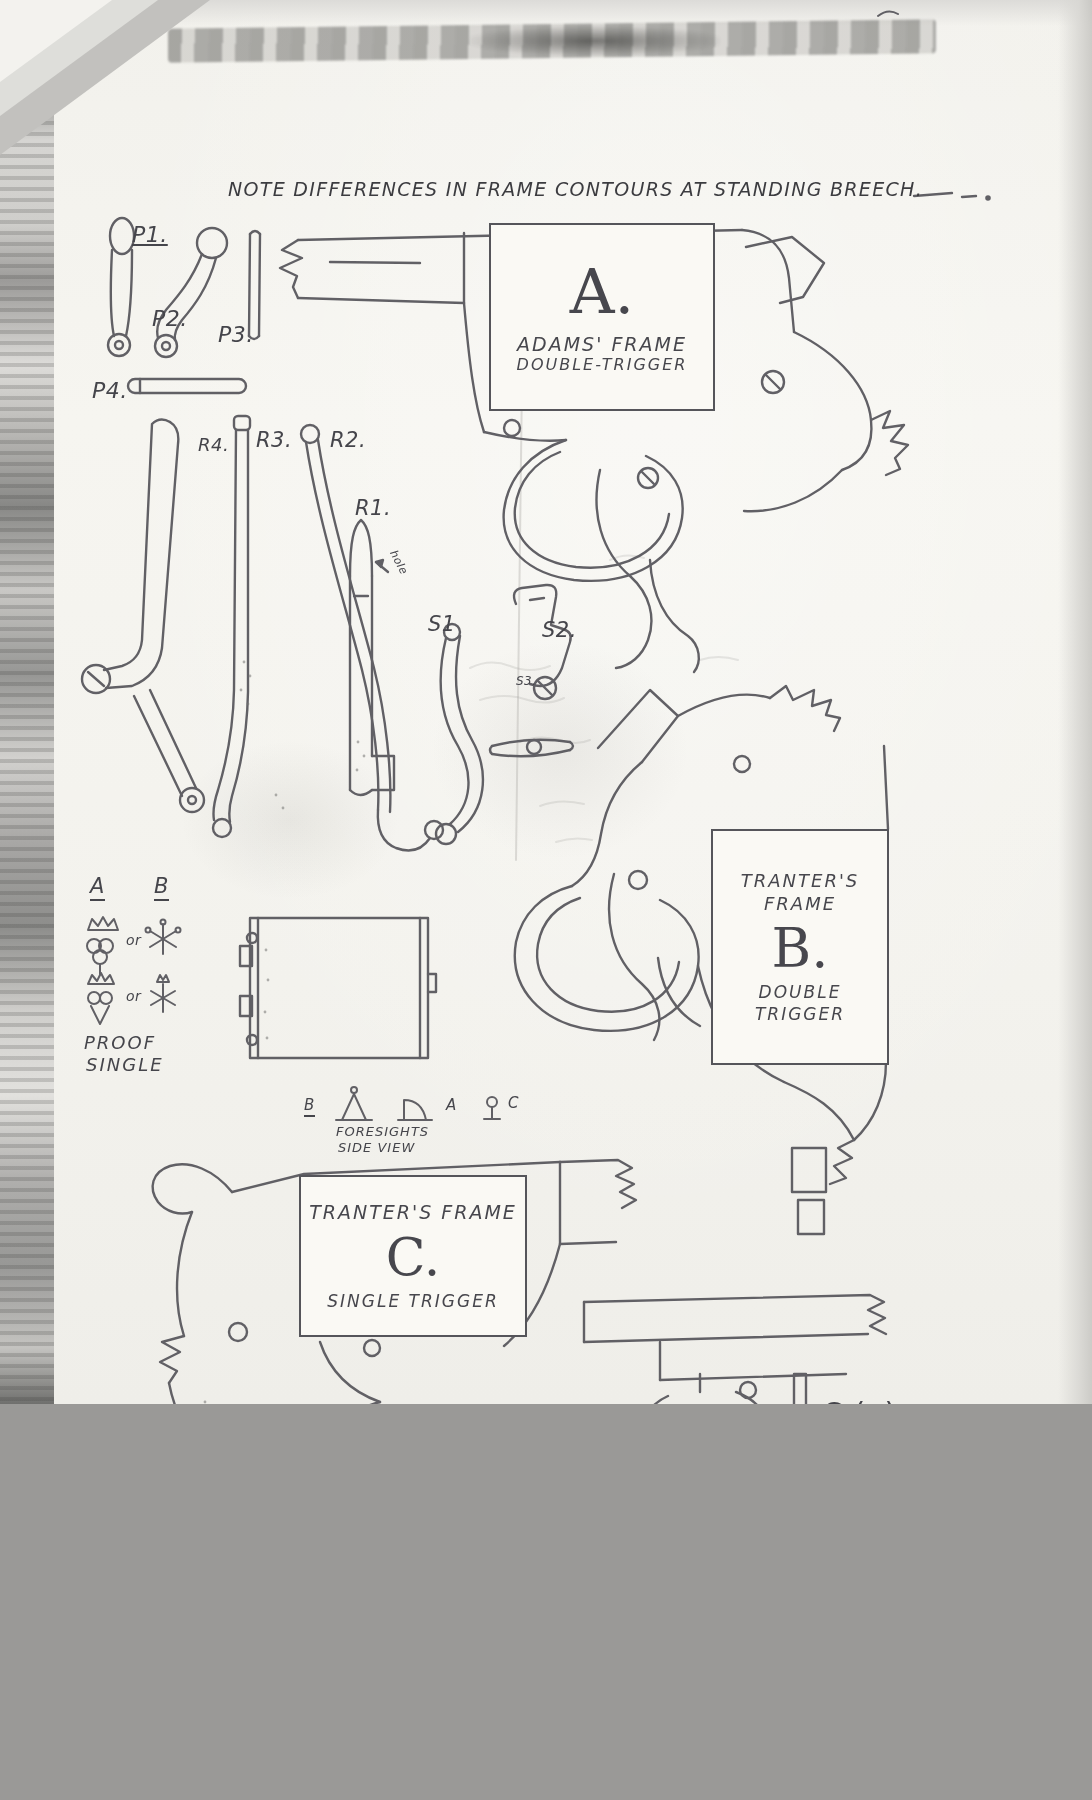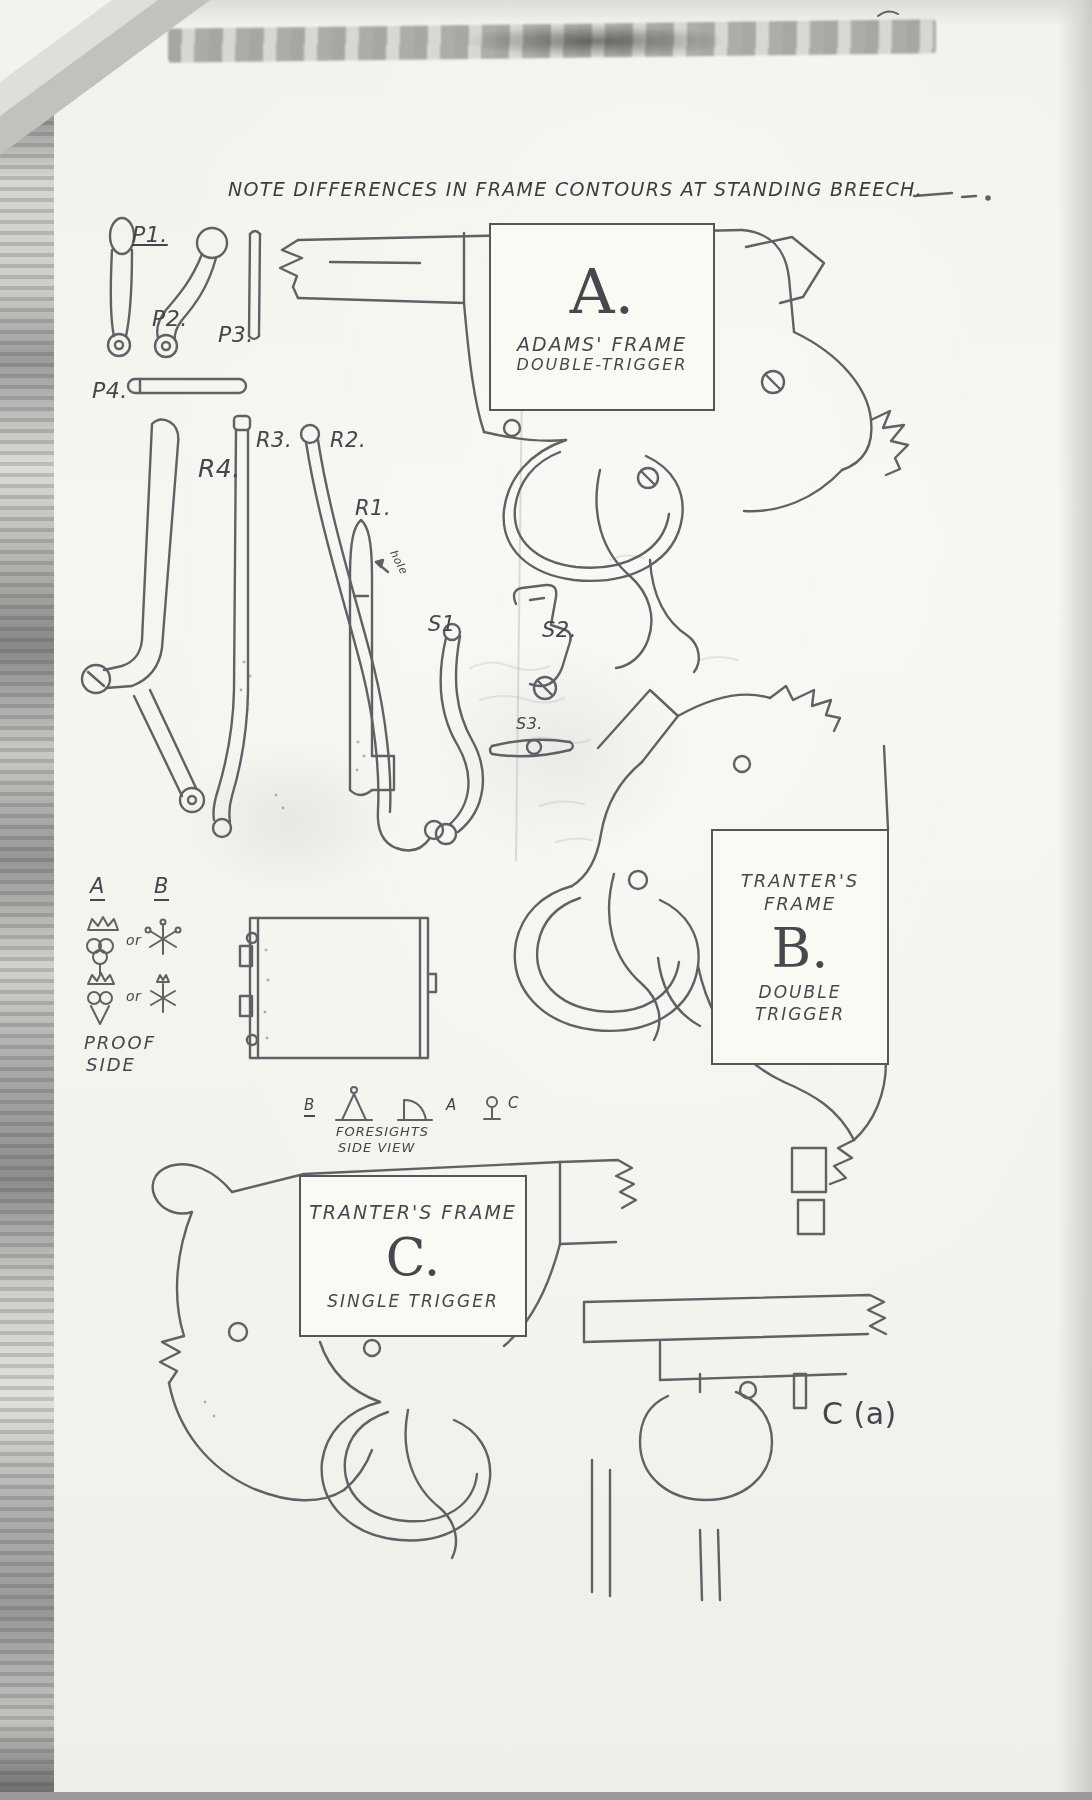--- a/index.html
+++ b/index.html
@@ -1,16 +1,16 @@
 <!DOCTYPE html>
 <html><head>
 <meta charset="utf-8">
 <style>
   html,body{margin:0;padding:0;background:#9a9997;}
-  .page{position:relative;width:1092px;height:1792px;overflow:hidden;
+  .page{position:relative;width:1092px;height:1404px;overflow:hidden;
         background:
           radial-gradient(ellipse at 60% 30%, rgba(255,255,255,.35), rgba(0,0,0,0) 60%),
           linear-gradient(180deg,#f2f1ec 0,#f6f5f0 30%,#f3f2ed 70%,#efeee9 100%);
         font-family:"DejaVu Sans",sans-serif;}
   
   .left-strip{position:absolute;left:0;top:0;width:54px;height:100%;z-index:3;
     background:
       repeating-linear-gradient(180deg, rgba(60,60,58,.20) 0 4px, rgba(255,255,255,0) 4px 11px),
       linear-gradient(180deg,#8e8e8c 0,#8e8e8c 6%,#d6d5d2 10%,#cfcecb 16%,#9c9b99 20%,#dddcd9 26%,#b7b6b3 31%,#888886 36%,#c9c8c5 42%,#969694 48%,#d2d1ce 54%,#a8a7a5 60%,#8d8d8b 66%,#cfcecb 72%,#e2e1de 78%,#b0afad 84%,#989896 90%,#c4c3c0 96%,#6f6f6d 100%);}
   .right-edge{position:absolute;right:0;top:0;width:34px;height:100%;z-index:2;
@@ -300,35 +300,35 @@
         <circle cx="214" cy="1416" r="1.4"></circle>
     </g>
   </svg>
 
   <div class="title">NOTE DIFFERENCES IN FRAME CONTOURS AT STANDING BREECH.</div>
 
   <div class="lbl" style="left:132px;top:222px;font-size:22px;text-decoration:underline;">P1.</div>
   <div class="lbl" style="left:152px;top:306px;font-size:22px;">P2.</div>
   <div class="lbl" style="left:218px;top:322px;font-size:22px;">P3.</div>
   <div class="lbl" style="left:92px;top:378px;font-size:22px;">P4.</div>
-  <div class="lbl" style="left:198px;top:454px;font-size:25px;font-style:italic;">R4.</div>
+  <div class="lbl" style="left:198px;top:434px;font-size:18px;font-style:italic;">R4.</div>
   <div class="lbl" style="left:256px;top:428px;font-size:21px;">R3.</div>
   <div class="lbl" style="left:330px;top:428px;font-size:21px;">R2.</div>
   <div class="lbl" style="left:355px;top:496px;font-size:21px;">R1.</div>
   <div class="lbl" style="left:428px;top:612px;font-size:21px;">S1</div>
   <div class="lbl" style="left:542px;top:618px;font-size:21px;">S2.</div>
-  <div class="lbl" style="left:516px;top:714px;font-size:16px;">S3.</div>
+  <div class="lbl" style="left:516px;top:674px;font-size:12px;">S3.</div>
   <div class="lbl" style="left:386px;top:556px;font-size:11px;transform:rotate(62deg);">hole</div>
 
   <div class="lbl underln" style="left:90px;top:874px;font-size:21px;">A</div>
   <div class="lbl underln" style="left:154px;top:874px;font-size:21px;">B</div>
   <div class="lbl" style="left:126px;top:932px;font-size:14px;">or</div>
   <div class="lbl" style="left:126px;top:988px;font-size:14px;">or</div>
   <div class="lbl" style="left:84px;top:1032px;font-size:18px;letter-spacing:2px;">PROOF</div>
-  <div class="lbl" style="left:86px;top:1054px;font-size:18px;letter-spacing:2px;">SIDE</div>
+  <div class="lbl" style="left:86px;top:1054px;font-size:18px;letter-spacing:2px;">SINGLE</div>
 
   <div class="lbl underln" style="left:304px;top:1096px;font-size:15px;">B</div>
   <div class="lbl" style="left:446px;top:1096px;font-size:15px;">A</div>
   <div class="lbl" style="left:508px;top:1094px;font-size:15px;">C</div>
   <div class="lbl" style="left:336px;top:1124px;font-size:13px;letter-spacing:1px;">FORESIGHTS</div>
   <div class="lbl" style="left:338px;top:1140px;font-size:13px;letter-spacing:1px;">SIDE VIEW</div>
 
   <div class="framebox" style="left:489px;top:223px;width:222px;height:184px;">
     <div class="letter" style="font-size:62px;">A.</div>
     <div class="fline" style="font-size:19px;margin-top:10px;">ADAMS' FRAME</div>

